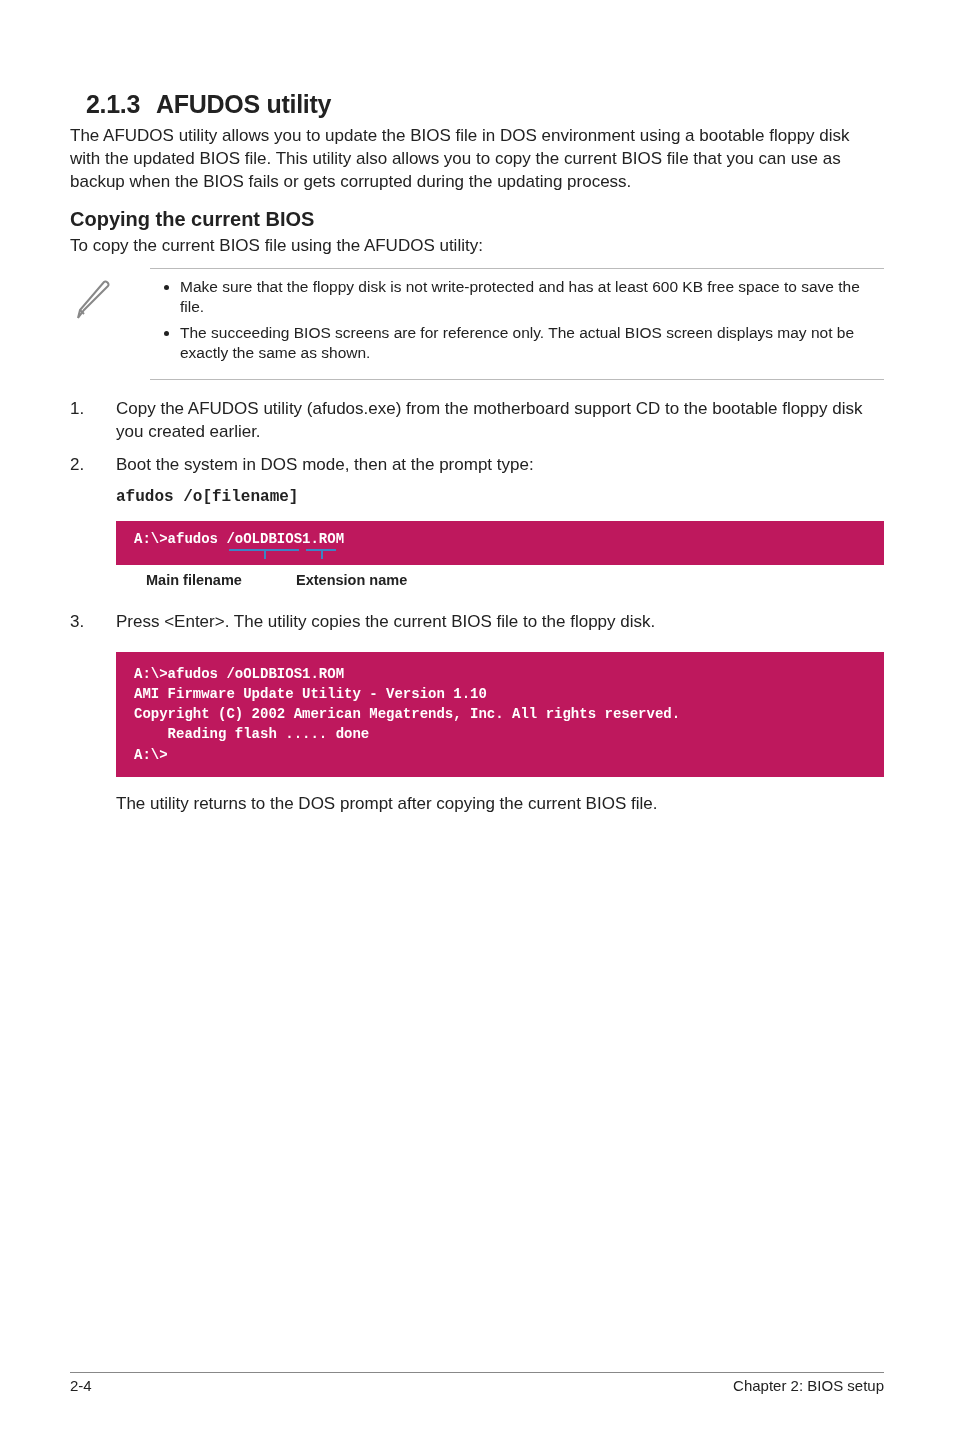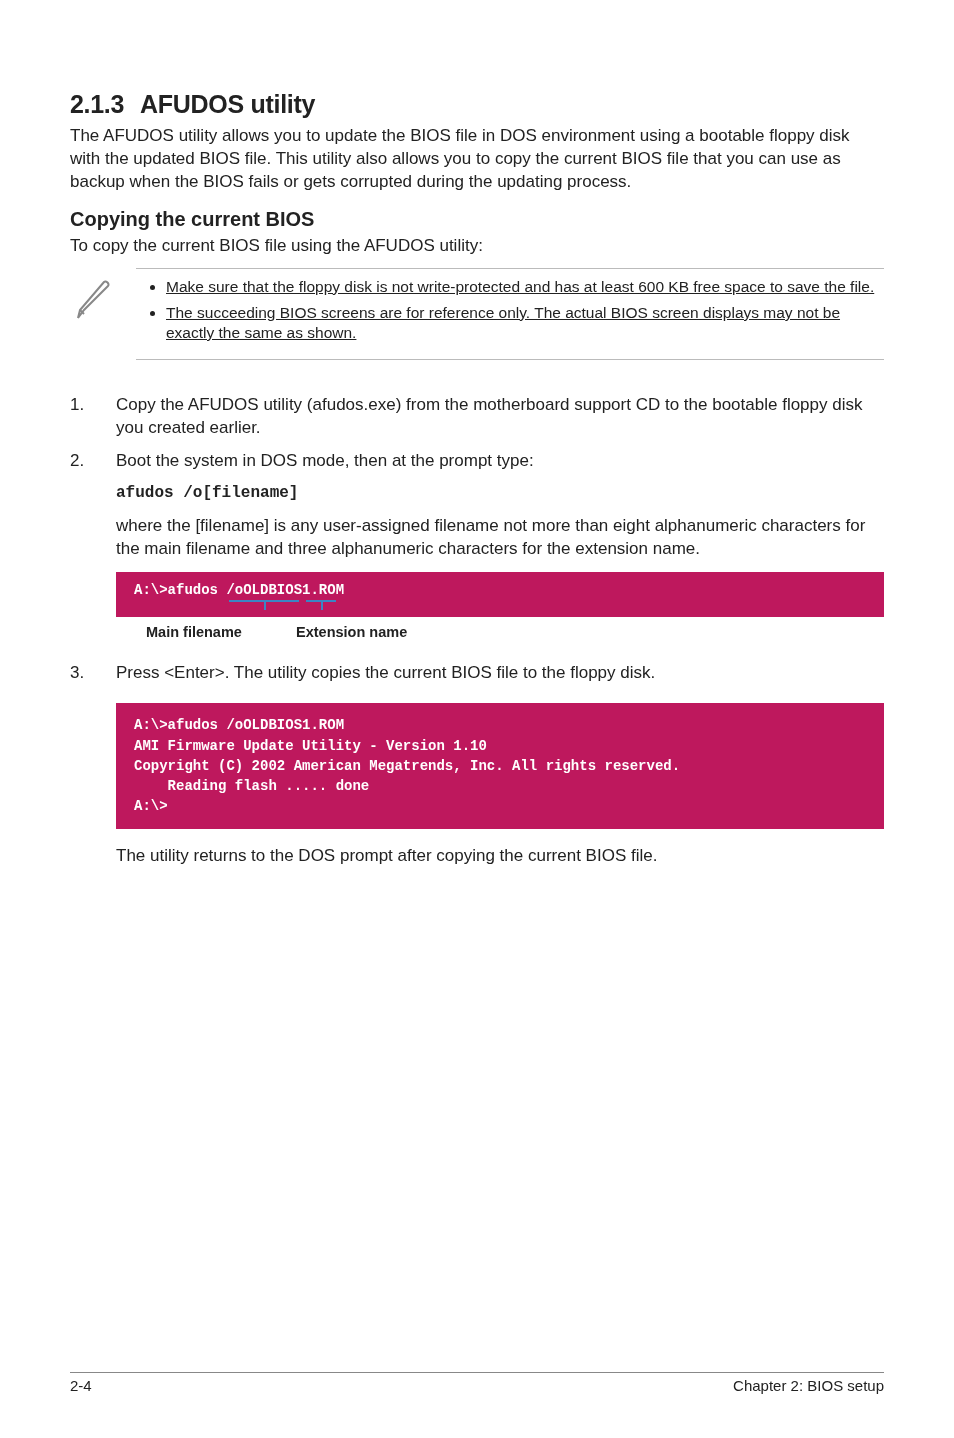--- a/index.html
+++ b/index.html
@@ -9,39 +9,38 @@
     color: #222;
     width: 954px;
     min-height: 1438px;
     box-sizing: border-box;
     padding: 90px 70px 40px 70px;
     position: relative;
   }
   .section-heading {
     font-size: 25px;
     font-weight: bold;
-    margin: 0 0 6px 0;
+    margin: 0 0 6px 16px;
     letter-spacing: -0.3px;
   }
   .section-heading .num { margin-right: 16px; }
   .body-para {
     font-size: 17px;
     line-height: 1.35;
     margin: 0 0 14px 0;
   }
   .subheading {
     font-size: 20px;
     font-weight: bold;
     margin: 6px 0 4px 0;
   }
   .note-row {
     display: flex;
-    gap: 14px;
-    margin: 10px 0 34px 0;
-    text-decoration: underline;
+    gap: 28px;
+    margin: 10px 0 18px 0;
   }
   .note-icon {
     width: 52px;
     flex: 0 0 52px;
     padding-top: 10px;
   }
   .note-box {
     flex: 1;
     border-top: 1px solid #bbb;
     border-bottom: 1px solid #bbb;
@@ -162,21 +161,20 @@
 <ol class="steps">
   <li>
     <span class="step-num">1.</span>
     <span class="step-body">Copy the AFUDOS utility (afudos.exe) from the motherboard support CD to the bootable floppy disk you created earlier.</span>
   </li>
   <li>
     <span class="step-num">2.</span>
     <div class="step-body">
       <div>Boot the system in DOS mode, then at the prompt type:</div>
       <span class="cmd">afudos /o[filename]</span>
-      <div class="step-para">where the [filename] is any user-assigned filename not more than eight alphanumeric characters  for the main filename and three alphanumeric characters for the extension name.</div>
 
       <div class="term-wrap1">
         <div class="terminal" style="padding:8px 18px 16px 18px">A:\&gt;afudos /oOLDBIOS1.ROM</div>
         <div class="uline-bar" style="left:113px; width:70px;"></div>
         <div class="tick1" style="left:148px;"></div>
         <div class="uline-bar" style="left:190px; width:30px;"></div>
         <div class="tick2" style="left:205px;"></div>
       </div>
       <div class="labels-row">
         <span class="label1">Main filename</span>

